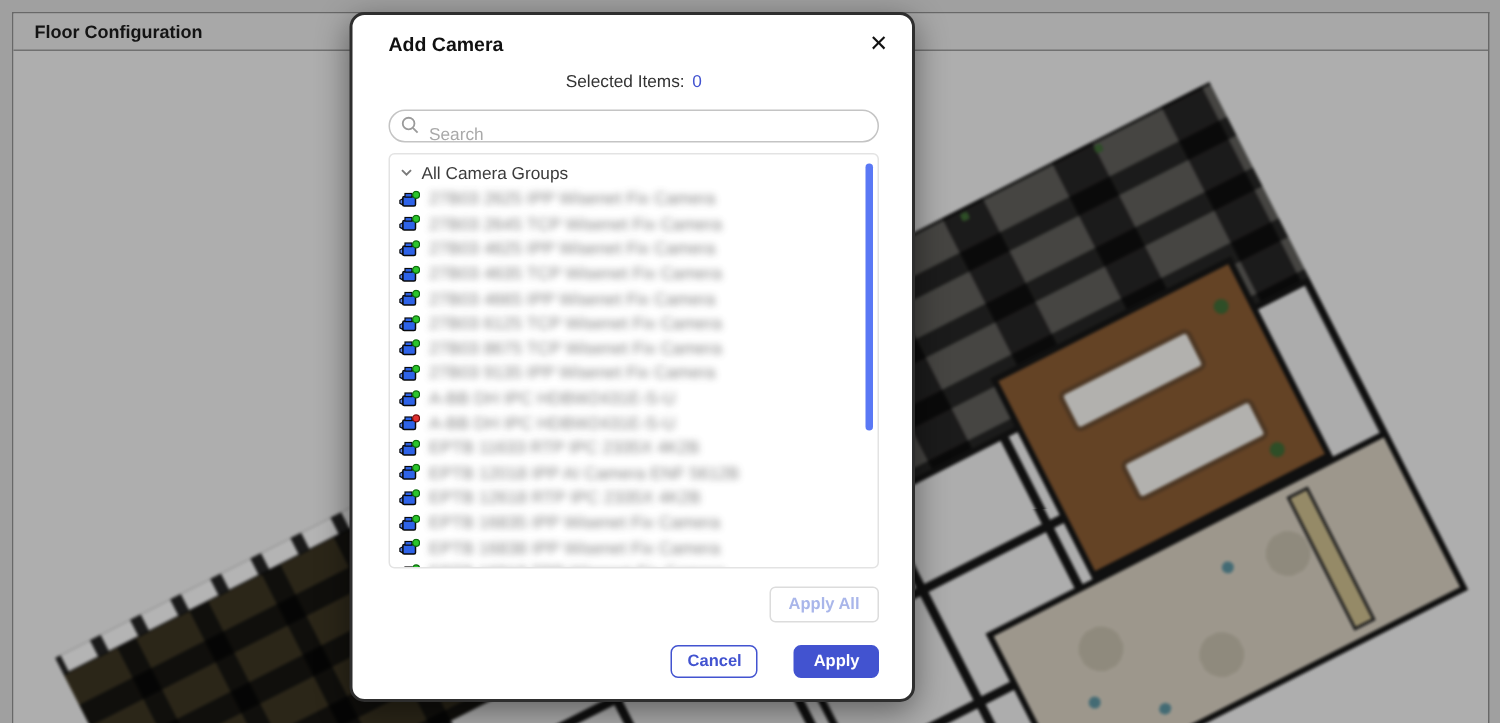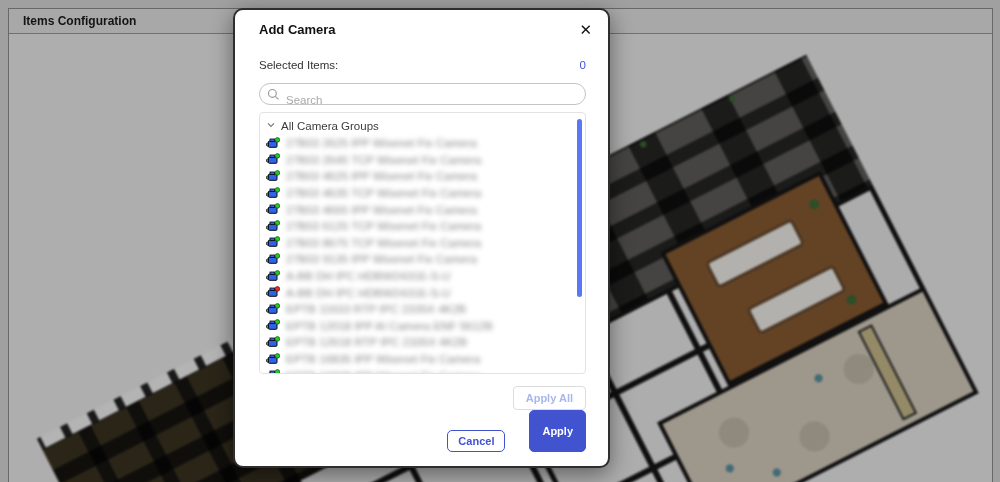--- a/index.html
+++ b/index.html
@@ -68,52 +68,52 @@
   .dim-overlay{position:absolute;inset:0;background:rgba(0,0,0,.27);z-index:5;}
 
   
   .modal{position:absolute;left:233px;top:8px;width:377px;height:460px;background:#fff;
     border:2px solid #2e2e2e;border-radius:10px;box-sizing:border-box;z-index:10;
     box-shadow:0 6px 22px rgba(0,0,0,.45);padding:12px 22px 14px 24px;display:flex;flex-direction:column;}
   .modal-header{display:flex;justify-content:space-between;align-items:flex-start;}
   .modal-title{font-size:13px;font-weight:700;color:#111;}
   .close-btn{font-size:15px;line-height:15px;color:#111;cursor:pointer;background:none;border:none;
     padding:0;margin-right:-6px;font-family:inherit;}
-  .selected-row{display:flex;justify-content:space-between;align-items:center;gap:5px;
-    margin-top:22px;font-size:11.5px;color:#333;}
+  .selected-row{display:flex;justify-content:center;align-items:center;gap:5px;
+    margin-top:12px;font-size:11.5px;color:#333;}
   .selected-count{color:var(--accent);}
   .search-wrap{margin-top:12px;position:relative;}
   .search-input{width:100%;box-sizing:border-box;height:22px;border:1px solid #c4c4c4;border-radius:11px;
     padding:12px 10px 0 26px;font-size:11.5px;color:#444;outline:none;font-family:inherit;background:#fff;}
   .search-input::placeholder{color:#a9a9a9;}
   .search-icon{position:absolute;left:8px;top:4px;}
   .list-box{margin-top:4px;height:277px;border:1px solid #e3e3e3;border-radius:4px;
     position:relative;overflow:hidden;padding:4px 0 0 6px;box-sizing:border-box;}
   .group-row{display:flex;align-items:center;gap:5px;height:18px;font-size:11.5px;color:#3c3c3c;cursor:pointer;}
   .cam-row{display:flex;align-items:center;gap:6px;height:16.6px;cursor:pointer;}
   .cam-label{font-size:11.5px;color:#707070;filter:blur(2.6px);opacity:.85;white-space:nowrap;}
   .v-scrollbar{position:absolute;right:3px;top:6px;width:5px;height:178px;border-radius:3px;
     background:var(--scrollbar);cursor:pointer;}
   .removeall-row{display:flex;justify-content:flex-end;margin-top:12px;}
   .removeall-btn{font-size:11px;font-weight:700;color:#a9b6ea;background:#fff;border:1px solid #dcdcdc;
     border-radius:4px;padding:5px 12px;font-family:inherit;}
   .footer-row{display:flex;justify-content:flex-end;gap:24px;margin-top:auto;align-items:flex-end;}
   .cancel-btn{font-size:11px;font-weight:700;color:var(--accent);background:#fff;
     border:1.5px solid var(--accent);border-radius:5px;padding:4px 10px;cursor:pointer;font-family:inherit;}
   .apply-btn{font-size:11px;font-weight:700;color:#fff;background:var(--accent);
-    border:1.5px solid var(--accent);border-radius:5px;padding:14px 12px;cursor:pointer;font-family:inherit;}
+    border:1.5px solid var(--accent);border-radius:5px;padding:4px 12px;cursor:pointer;font-family:inherit;}
 </style>
 </head>
 <body>
 
 <div class="stage">
 
   <div class="page-panel">
     <div class="page-header">
-      <span class="page-title">Items Configuration</span>
+      <span class="page-title">Floor Configuration</span>
     </div>
     <div class="page-content">
       <div class="plan">
         <div class="bld zone"></div>
         <div class="desks zone"></div>
         <div class="window-wall zone"></div>
         <div class="cubicles zone"></div>
         <div class="planters zone"></div>
         <div class="rooms-a zone"></div>
         <div class="rooms-b zone"></div>

